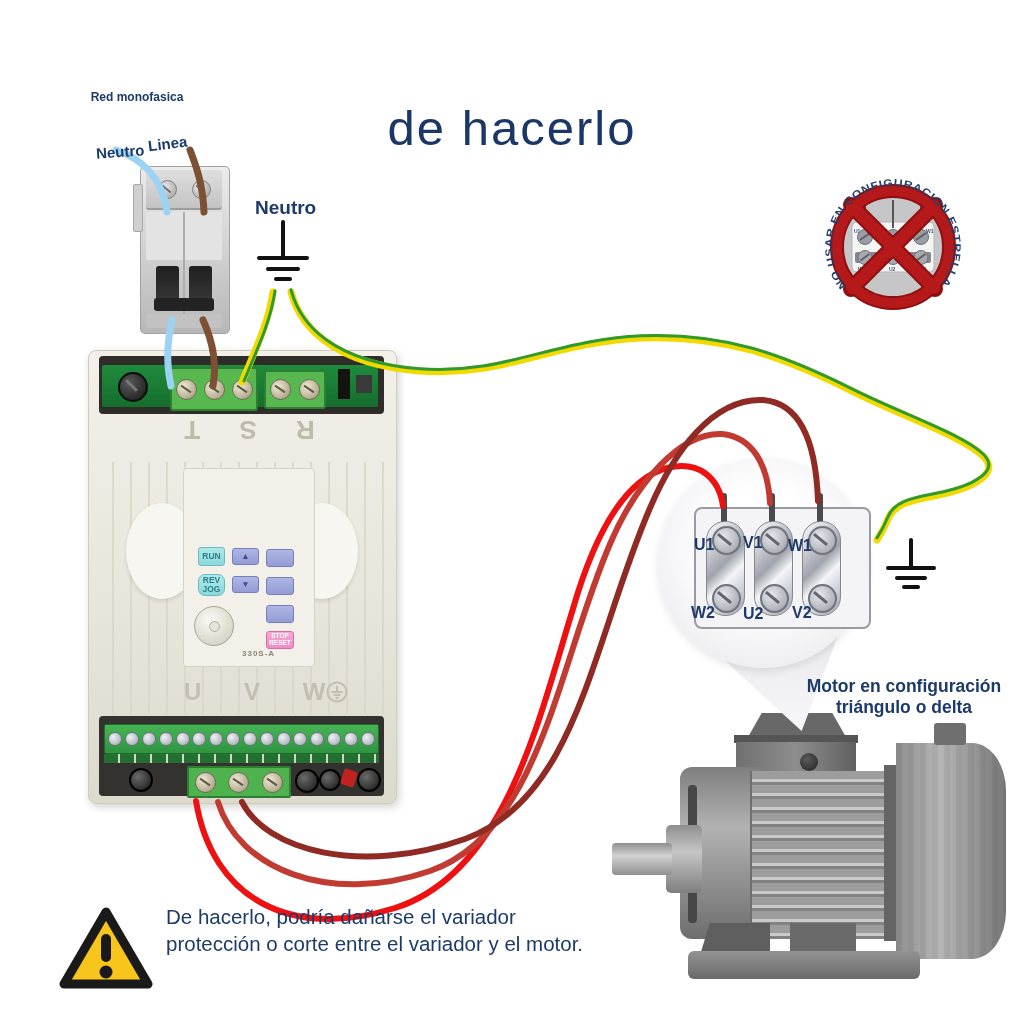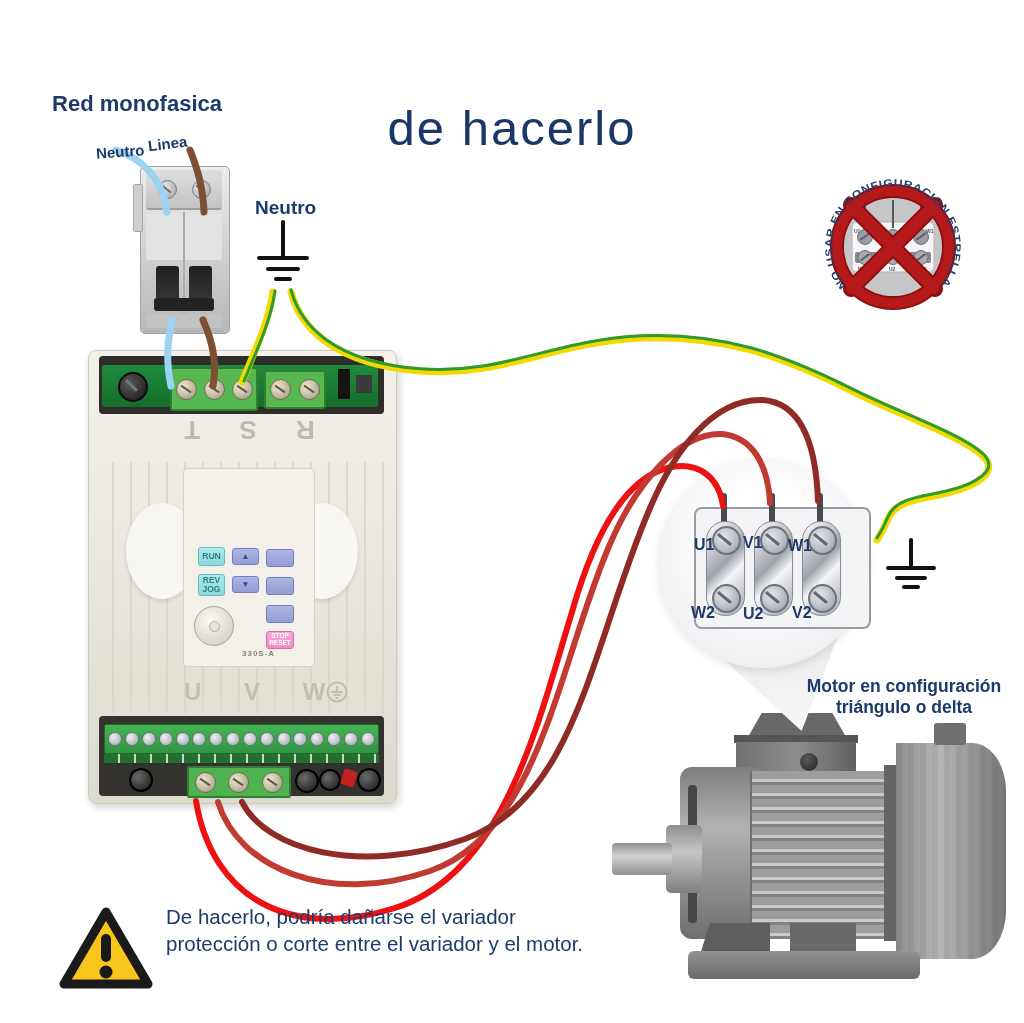--- a/index.html
+++ b/index.html
@@ -5,21 +5,21 @@
   html,body{margin:0;padding:0;background:#fff;}
   #canvas{position:relative;width:1024px;height:1023px;background:#ffffff;overflow:hidden;
           font-family:"Liberation Sans",sans-serif;color:#1c3a6a;}
   .abs{position:absolute;}
 
   
   .title1{left:0;top:22px;width:1024px;text-align:center;font-size:63px;font-weight:700;
           letter-spacing:1px;color:#1b3767;z-index:6;}
   .title2{left:0;top:100px;width:1024px;text-align:center;font-size:49px;font-weight:300;
           letter-spacing:2px;color:#1b3767;z-index:6;}
-  .supply{left:28px;top:90px;width:218px;text-align:center;font-size:22px;font-weight:600;line-height:1.3;z-index:6;}
+  .supply{left:28px;top:90px;width:218px;text-align:center;font-size:12px;font-weight:600;line-height:1.3;z-index:6;}
   .lbl-neutro{left:96px;top:143px;font-size:15px;font-weight:600;transform:rotate(-4deg);z-index:6;}
   .lbl-linea{left:148px;top:135px;font-size:15px;font-weight:600;transform:rotate(-7deg);z-index:6;}
   .lbl-tierra{left:255px;top:197px;font-size:19px;font-weight:600;z-index:6;}
   .motor-callout{left:780px;top:676px;width:248px;text-align:center;font-size:17.5px;font-weight:600;line-height:1.22;z-index:6;}
 
   
   .warn-text{left:166px;top:903px;width:520px;font-size:20.5px;font-weight:500;line-height:1.32;z-index:6;}
   .warn-tri{left:58px;top:906px;z-index:6;}
 
   
@@ -187,21 +187,21 @@
         <span class="vfd-chip" style="left:254px;top:10px;width:16px;height:18px;background:#3a3a3a;"></span>
       </div>
     </div>
 
     <div class="abs vfd-rst">R S T</div>
 
     <div class="abs vfd-panel">
       <div class="key key-cyan" style="left:14px;top:78px;width:25px;height:17px;">RUN</div>
       <div class="key key-lav" style="left:48px;top:79px;width:25px;height:15px;">▲</div>
       <div class="key key-lav" style="left:82px;top:80px;width:26px;height:16px;"></div>
-      <div class="key key-cyan" style="left:14px;top:105px;width:25px;height:20px;">
+      <div class="key key-cyan" style="left:14px;top:105px;width:25px;height:20px;border-radius:7px;">
         <span><span>REV</span><br><span>JOG</span></span>
       </div>
       <div class="key key-lav" style="left:48px;top:107px;width:25px;height:15px;">▼</div>
       <div class="key key-lav" style="left:82px;top:108px;width:26px;height:16px;"></div>
       <div class="key key-lav" style="left:82px;top:136px;width:26px;height:16px;"></div>
       <div class="key key-pink" style="left:82px;top:162px;width:26px;height:16px;">
         <span><span>STOP</span><br><span>RESET</span></span>
       </div>
       <div class="abs knob"></div>
       <div class="abs vfd-model">330S-A</div>

